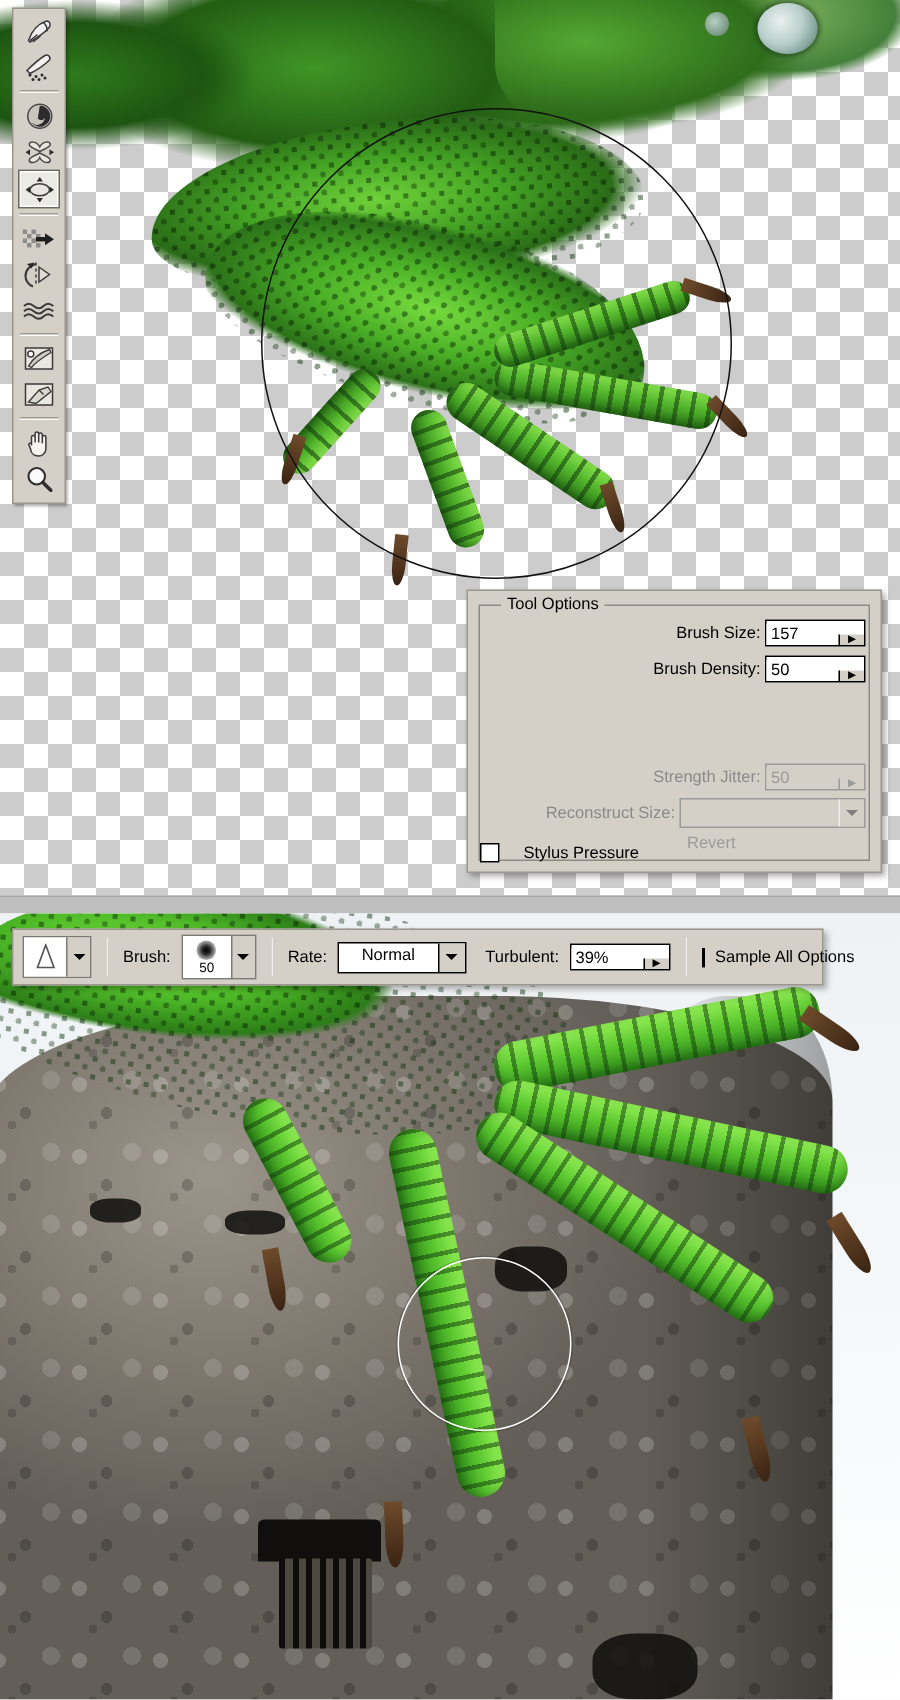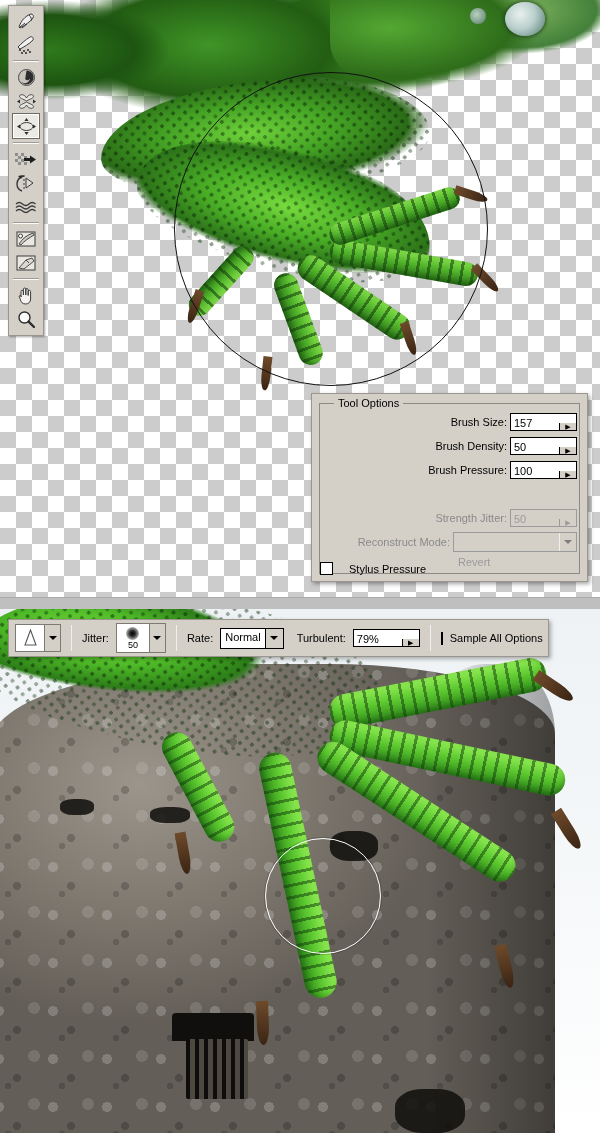--- a/index.html
+++ b/index.html
@@ -209,21 +209,21 @@
     width:32px;display:flex;flex-direction:column;align-items:center;justify-content:center;background:#fff;
     font-size:9px;line-height:9px;color:#000;padding-top:1px;
   }
   .brushdot{
     width:13px;height:13px;border-radius:50%;
     background:radial-gradient(circle,#000 0%,#2b2b2b 30%,#9a9a9a 62%,#ffffff 100%);
     margin-bottom:1px;
   }
   .brushwell .drop{width:15px;border-left:1px solid #7d7a73;background:#d4d0c8;display:flex;align-items:center;justify-content:center;}
   .mode-combo{display:flex;align-items:stretch;height:19px;width:116px;border:1px solid #000;background:#fff;}
-  .mode-combo .cval{flex:1;padding:0 4px;font-size:11px;line-height:17px;color:#000;}
+  .mode-combo .cval{flex:1;padding:0 15px;font-size:11px;line-height:17px;color:#000;}
   .mode-combo .cbtn{width:17px;border-left:1px solid #000;background:#d4d0c8;display:flex;align-items:center;justify-content:center;}
   .lbl{white-space:nowrap;}
 </style>
 </head>
 <body>
 
 <div class="panel-abs checker" id="top-canvas">
 
   <div class="liz liz-body"></div>
   <div class="liz liz-head"></div>
@@ -400,39 +400,32 @@
   </div>
 
   <div class="opt-row" style="top:43px;">
     <span class="opt-label">Brush Density:</span>
     <span class="spin">
       <span class="val">50</span>
       <span class="arrow">▶</span>
     </span>
   </div>
 
-  <div class="opt-row" style="top:67px;">
-    <span class="opt-label">Brush Pressure:</span>
-    <span class="spin">
-      <span class="val">100</span>
-      <span class="arrow">▶</span>
-    </span>
-  </div>
 
 
   <div class="opt-row" style="top:115px;">
     <span class="opt-label dim">Strength Jitter:</span>
     <span class="spin dis">
       <span class="val">50</span>
       <span class="arrow">▶</span>
     </span>
   </div>
 
   <div class="opt-row" style="top:139px;">
-    <span class="opt-label dim">Reconstruct Mode:</span>
+    <span class="opt-label dim">Reconstruct Size:</span>
     <span class="combo">
       <span class="cval">Revert</span>
       <span class="cbtn">
           <i class="tri-down"></i>
         </span>
     </span>
   </div>
 
   <div id="stylus-row">
     <span class="chk"></span>
@@ -499,21 +492,21 @@
         <path d="M7.5 1 L13 16 L2 16 Z" fill="#ffffff" stroke="#565656" stroke-width="1.1"></path>
       </svg>
     </span>
     <span class="drop">
         <i class="tri-down blk"></i>
       </span>
   </span>
 
   <span class="ob-sep"></span>
 
-  <span class="lbl">Jitter:</span>
+  <span class="lbl">Brush:</span>
   <span class="brushwell">
     <span class="pic">
       <span class="brushdot"></span>
       <span>50</span>
     </span>
     <span class="drop">
         <i class="tri-down blk"></i>
       </span>
   </span>
 
@@ -522,21 +515,21 @@
   <span class="lbl">Rate:</span>
   <span class="mode-combo">
     <span class="cval">Normal</span>
     <span class="cbtn">
         <i class="tri-down blk"></i>
       </span>
   </span>
 
   <span class="lbl" style="margin-left:6px;">Turbulent:</span>
   <span class="spin">
-    <span class="val">79%</span>
+    <span class="val">39%</span>
     <span class="arrow">▶</span>
   </span>
 
   <span class="ob-sep"></span>
 
   <span class="chk"></span>
   <span class="lbl">Sample All Options</span>
 </div>
 
 </body></html>

